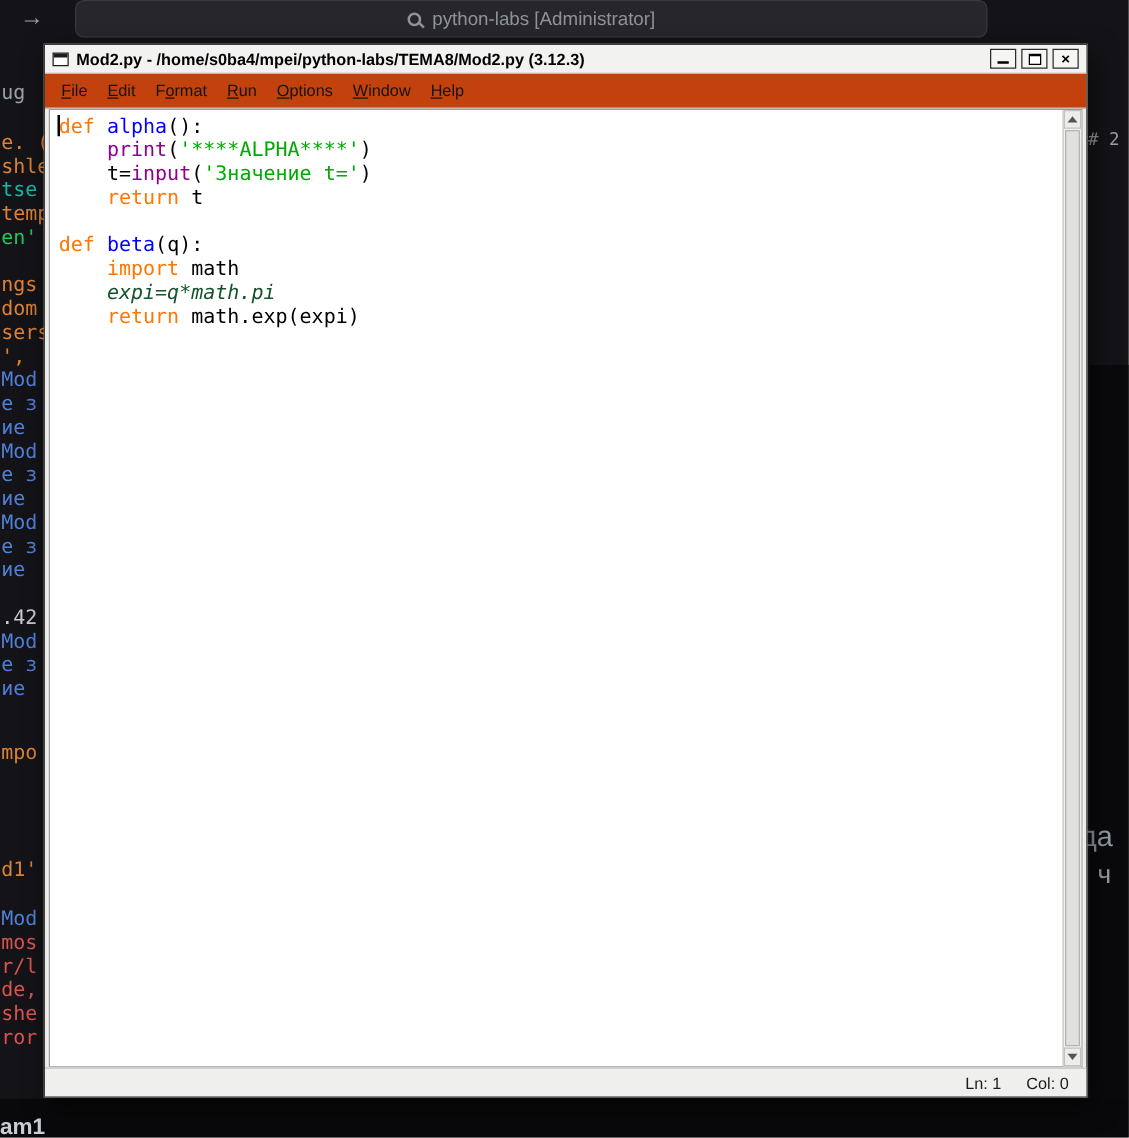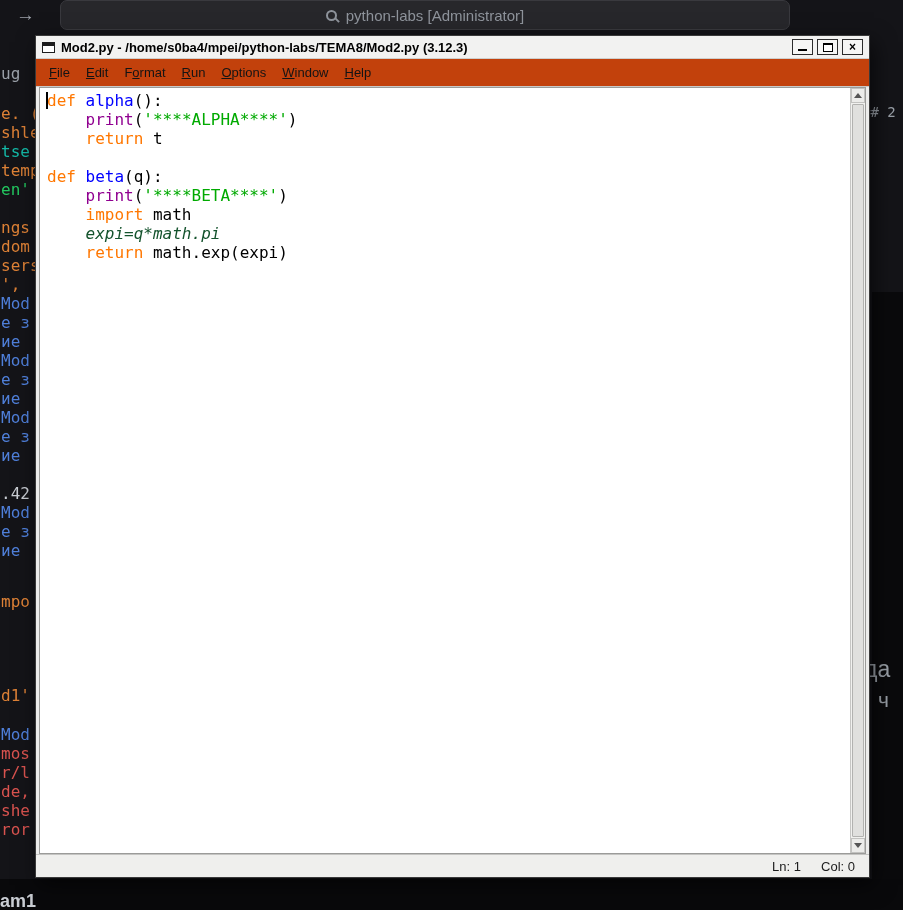--- a/index.html
+++ b/index.html
@@ -127,24 +127,24 @@
       <span class="menu-item"><span class="u">O</span>ptions</span>
       <span class="menu-item"><span class="u">W</span>indow</span>
       <span class="menu-item"><span class="u">H</span>elp</span>
     </div>
 
   <div class="editor-row">
     <div class="code-area">
       <div class="cursor"></div>
     <div class="code-line"><span style="color: rgb(255, 119, 0);">def</span><span style="color: rgb(0, 0, 0);"> </span><span style="color: rgb(0, 0, 255);">alpha</span><span style="color: rgb(0, 0, 0);">():</span></div>
         <div class="code-line"><span style="color: rgb(0, 0, 0);">    </span><span style="color: rgb(144, 0, 144);">print</span><span style="color: rgb(0, 0, 0);">(</span><span style="color: rgb(0, 170, 0);">'****ALPHA****'</span><span style="color: rgb(0, 0, 0);">)</span></div>
+        <div class="code-line"><span style="color: rgb(0, 0, 0);">    t=</span><span style="color: rgb(144, 0, 144);">input</span><span style="color: rgb(0, 0, 0);">(</span><span style="color: rgb(0, 170, 0);">'Значение t='</span><span style="color: rgb(0, 0, 0);">)</span></div>
         <div class="code-line"><span style="color: rgb(0, 0, 0);">    </span><span style="color: rgb(255, 119, 0);">return</span><span style="color: rgb(0, 0, 0);"> t</span></div>
         <div class="code-line">&nbsp;</div>
         <div class="code-line"><span style="color: rgb(255, 119, 0);">def</span><span style="color: rgb(0, 0, 0);"> </span><span style="color: rgb(0, 0, 255);">beta</span><span style="color: rgb(0, 0, 0);">(q):</span></div>
-        <div class="code-line"><span style="color: rgb(0, 0, 0);">    </span><span style="color: rgb(144, 0, 144);">print</span><span style="color: rgb(0, 0, 0);">(</span><span style="color: rgb(0, 170, 0);">'****BETA****'</span><span style="color: rgb(0, 0, 0);">)</span></div>
         <div class="code-line"><span style="color: rgb(0, 0, 0);">    </span><span style="color: rgb(255, 119, 0);">import</span><span style="color: rgb(0, 0, 0);"> math</span></div>
         <div class="code-line"><span style="color: #14532d; font-style: italic;">    expi=q*math.pi</span></div>
         <div class="code-line"><span style="color: rgb(0, 0, 0);">    </span><span style="color: rgb(255, 119, 0);">return</span><span style="color: rgb(0, 0, 0);"> math.exp(expi)</span></div>
       </div>
     <div class="scrollbar">
       <div class="sb-arrow sb-up"></div>
       <div class="sb-thumb"></div>
       <div class="sb-arrow sb-down"></div>
     </div>
   </div>

